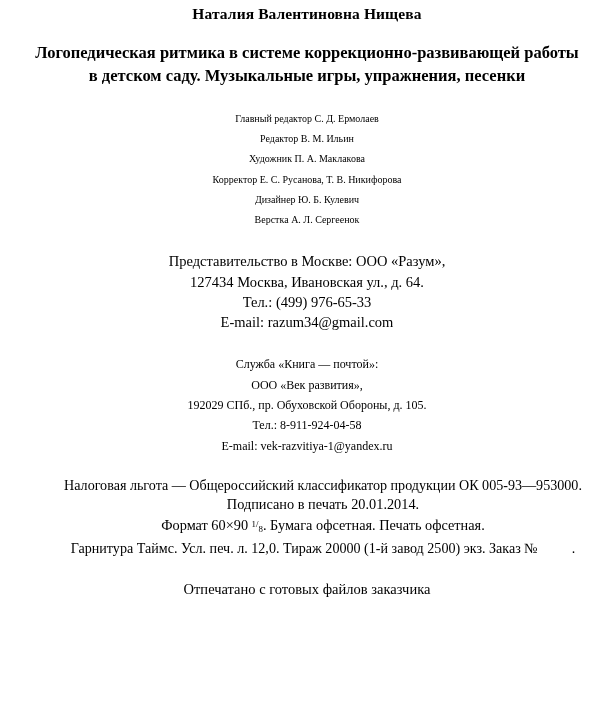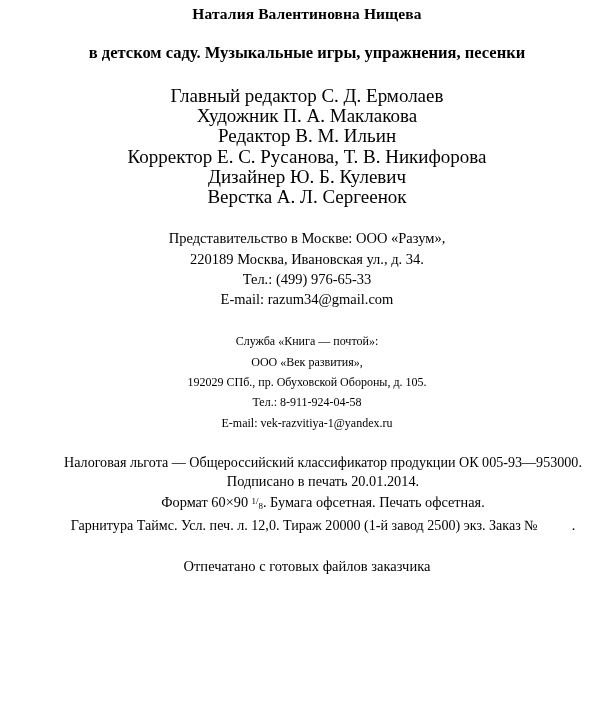--- a/index.html
+++ b/index.html
@@ -37,21 +37,21 @@
   }
   
   .title {
     font-size: 16.5px;
     font-weight: bold;
     line-height: 23px;
     margin-top: 17px;
   }
   
   .credits {
-    font-size: 19px;
+    font-size: 10px;
     line-height: 20.2px;
     margin-top: 22px;
   }
   
   .publisher {
     font-size: 14.5px;
     line-height: 20.3px;
     margin-top: 23px;
   }
   
@@ -97,36 +97,37 @@
   }
 </style>
 </head>
 <body>
 
 <div class="page">
 
   <div class="block author">Наталия Валентиновна Нищева</div>
 
   <div class="block title">
+    <div class="line">Логопедическая ритмика в системе коррекционно-развивающей работы</div>
     <div class="line">в детском саду. Музыкальные игры, упражнения, песенки</div>
   </div>
 
   <div class="block credits">
     <div class="line">Главный редактор С. Д. Ермолаев</div>
+    <div class="line">Редактор В. М. Ильин</div>
     <div class="line">Художник П. А. Маклакова</div>
-    <div class="line">Редактор В. М. Ильин</div>
     <div class="line">Корректор Е. С. Русанова, Т. В. Никифорова</div>
     <div class="line">Дизайнер Ю. Б. Кулевич</div>
     <div class="line">Верстка А. Л. Сергеенок</div>
   </div>
 
 
   <div class="block moscow">
     <div class="line">Представительство в Москве: ООО «Разум»,</div>
-    <div class="line">220189 Москва, Ивановская ул., д. 34.</div>
+    <div class="line">127434 Москва, Ивановская ул., д. 64.</div>
     <div class="line">Тел.: (499) 976-65-33</div>
     <div class="line">E-mail: razum34@gmail.com</div>
   </div>
 
   <div class="block bymail">
     <div class="line">Служба «Книга — почтой»:</div>
     <div class="line">ООО «Век развития»,</div>
     <div class="line">192029 СПб., пр. Обуховской Обороны, д. 105.</div>
     <div class="line">Тел.: 8-911-924-04-58</div>
     <div class="line">E-mail: vek-razvitiya-1@yandex.ru</div>

